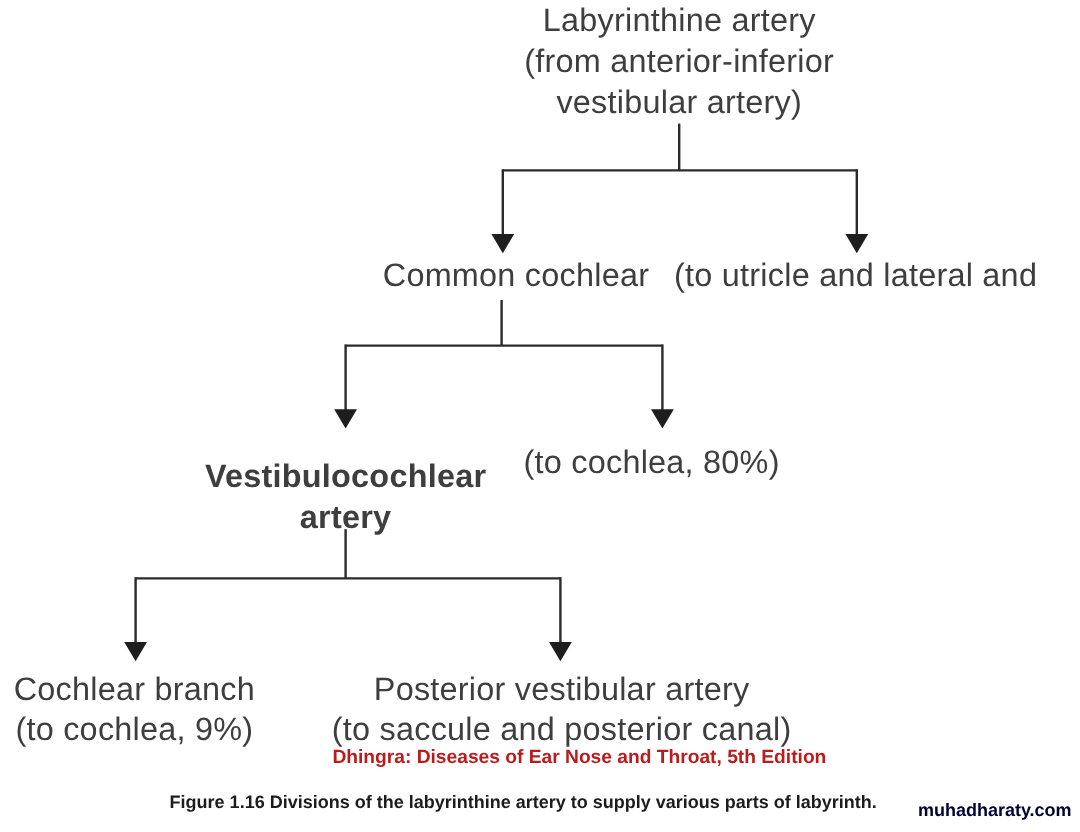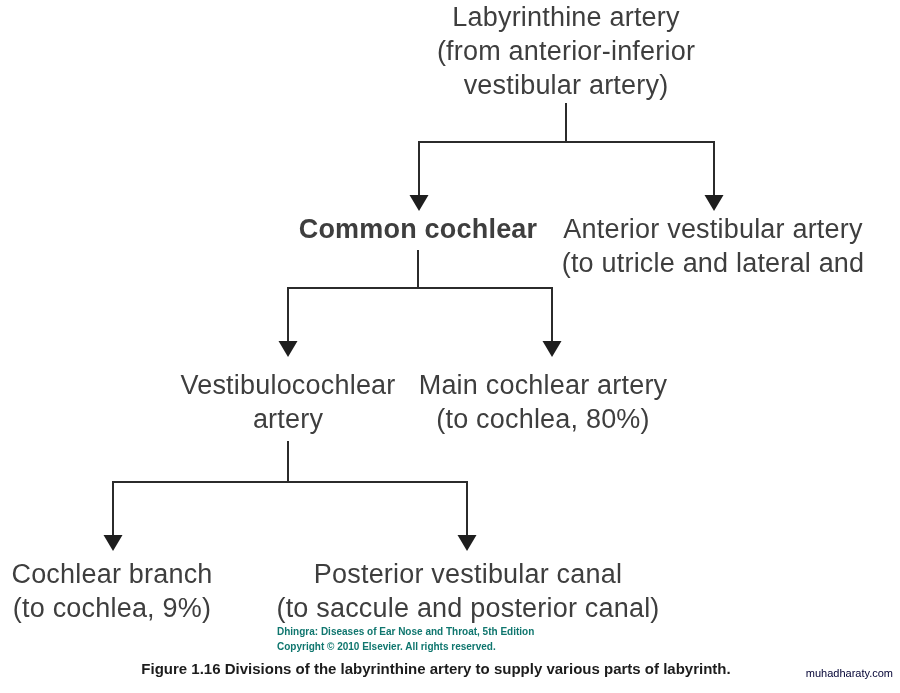--- a/index.html
+++ b/index.html
@@ -7,38 +7,38 @@
     position:relative; width:900px; height:693px; background:#ffffff;
     font-family:"Liberation Sans", sans-serif; overflow:hidden;
   }
   svg.connectors { position:absolute; left:0; top:0; width:900px; height:693px; }
   .node {
     position:absolute; transform:translateX(-50%);
     text-align:center; font-size:27px; line-height:34px;
     color:#3e3e3e; white-space:nowrap; letter-spacing:0.2px;
   }
   .node-labyrinthine        { left:566px; top:0px;  }
-  .node-common-cochlear     { left:418px; top:212px;font-weight:bold; }
+  .node-common-cochlear     { left:430px; top:212px; }
   .node-anterior-vestibular { left:713px; top:212px; }
-  .node-vestibulocochlear   { left:288px; top:368px; }
+  .node-vestibulocochlear   { left:288px; top:380px;font-weight:bold; }
   .node-main-cochlear       { left:543px; top:368px; }
   .node-cochlear-branch     { left:112px; top:557px; }
   .node-posterior-vestibular{ left:468px; top:557px; }
   .attribution {
     position:absolute; left:277px; top:624px;
-    font-size:10px; font-weight:700; line-height:15px;
-    color:#0f766e; white-space:nowrap;
+    font-size:16px; font-weight:700; line-height:15px;
+    color:#b91c1c; white-space:nowrap;
   }
   .figure-caption {
     position:absolute; left:436px; top:660px; transform:translateX(-50%);
     font-size:15px; font-weight:700; color:#1c1c1c; white-space:nowrap;
   }
   .watermark {
     position:absolute; right:7px; top:667px;
-    font-size:11px; font-weight:400; color:#000033; white-space:nowrap;
+    font-size:15px; font-weight:700; color:#000033; white-space:nowrap;
   }
 </style>
 </head>
 <body>
 
 <div class="stage">
 
   <svg class="connectors" viewBox="0 0 900 693">
     <g stroke="#2b2b2b" stroke-width="2" fill="none">
 
@@ -71,46 +71,43 @@
     <div>Labyrinthine artery</div>
     <div>(from anterior-inferior</div>
     <div>vestibular artery)</div>
   </div>
 
   <div class="node node-common-cochlear">
     <div>Common cochlear</div>
   </div>
 
   <div class="node node-anterior-vestibular">
-    <div>Anterior vestibular artery</div>
     <div>(to utricle and lateral and</div>
   </div>
 
   <div class="node node-vestibulocochlear">
     <div>Vestibulocochlear</div>
     <div>artery</div>
   </div>
 
   <div class="node node-main-cochlear">
-    <div>Main cochlear artery</div>
     <div>(to cochlea, 80%)</div>
   </div>
 
   <div class="node node-cochlear-branch">
     <div>Cochlear branch</div>
     <div>(to cochlea, 9%)</div>
   </div>
 
   <div class="node node-posterior-vestibular">
-    <div>Posterior vestibular canal</div>
+    <div>Posterior vestibular artery</div>
     <div>(to saccule and posterior canal)</div>
   </div>
 
   <div class="attribution">
     <div>Dhingra: Diseases of Ear Nose and Throat, 5th Edition</div>
-    <div>Copyright © 2010 Elsevier. All rights reserved.</div>
   </div>
 
   <div class="figure-caption">Figure 1.16 Divisions of the labyrinthine artery to supply various parts of labyrinth.</div>
 
   <div class="watermark">muhadharaty.com</div>
 
 </div>
 
 </body></html>

